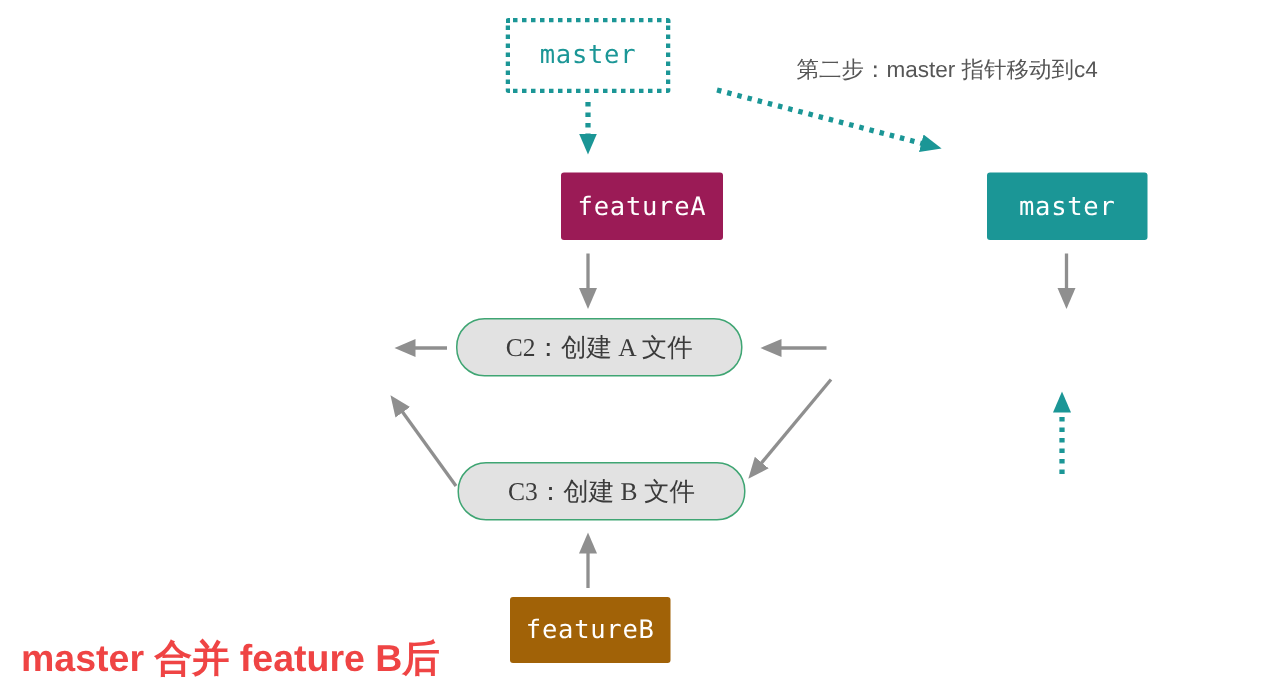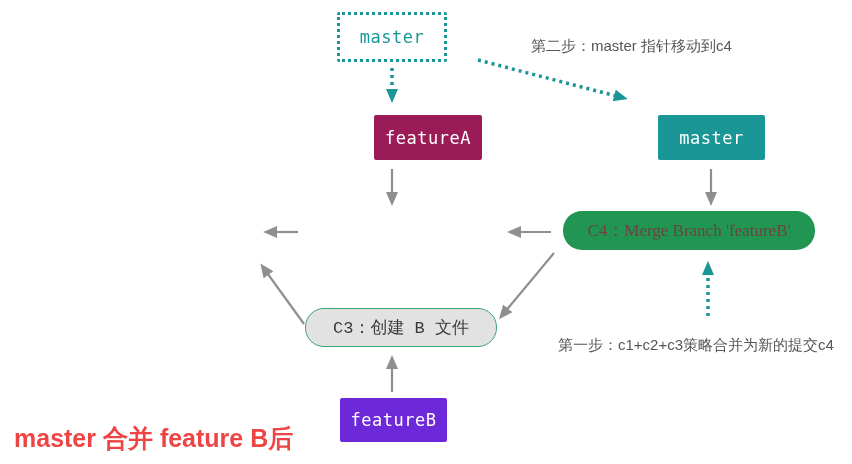--- a/index.html
+++ b/index.html
@@ -36,38 +36,38 @@
     box-sizing: border-box;
   }
   .branch-ghost {
     left: 337px; top: 12px; width: 110px; height: 50px;
     border: 3px dotted #1b9696;
     color: #1b9696;
     background: #ffffff;
   }
   .branch-featureA { left: 338px; top: 115px; width: 108px; height: 45px; background: #9b1b56; margin-left: 36px; }
   .branch-master   { left: 658px; top: 115px; width: 107px; height: 45px; background: #1b9696; }
-  .branch-featureB { left: 340px; top: 398px; width: 107px; height: 44px; background: #6d28d9; }
+  .branch-featureB { left: 340px; top: 398px; width: 107px; height: 44px; background: #a16207; }
   .commit {
     position: absolute;
     display: flex;
     align-items: center;
     justify-content: center;
     font-family: "Liberation Serif", "DejaVu Serif", serif;
     font-size: 17px;
     color: #3b3b3b;
     background: #e2e2e2;
     border: 1.5px solid #3fa573;
     border-radius: 19px;
     box-sizing: border-box;
     white-space: nowrap;
   }
   .commit-c1 { left: 62px;  top: 212px; width: 193px; height: 39px; }
   .commit-c2 { left: 304px; top: 212px; width: 191px; height: 39px; }
-  .commit-c3 { left: 305px; top: 308px; width: 192px; height: 39px; font-family: Liberation Mono, monospace; }
+  .commit-c3 { left: 305px; top: 308px; width: 192px; height: 39px; }
   .commit-c4 {
     left: 563px; top: 211px; width: 252px; height: 39px;
     background: #219653;
     border: none;
     color: #6e4242;
   }
   .note {
     position: absolute;
     font-size: 15px;
     color: #565656;
@@ -122,24 +122,23 @@
 
   <div class="branch branch-ghost">master</div>
 
   <div class="branch branch-featureA">featureA</div>
 
   <div class="branch branch-master">master</div>
 
   <div class="branch branch-featureB">featureB</div>
 
 
+  <div class="commit commit-c2">C2：创建 A 文件</div>
 
   <div class="commit commit-c3">C3：创建 B 文件</div>
 
-  <div class="commit commit-c4">C4：Merge Branch 'featureB'</div>
 
   <div class="note note-step2">第二步：master 指针移动到c4</div>
 
-  <div class="note note-step1">第一步：c1+c2+c3策略合并为新的提交c4</div>
 
   <div class="caption">master 合并 feature B后</div>
 
 </div>
 
 </body></html>

